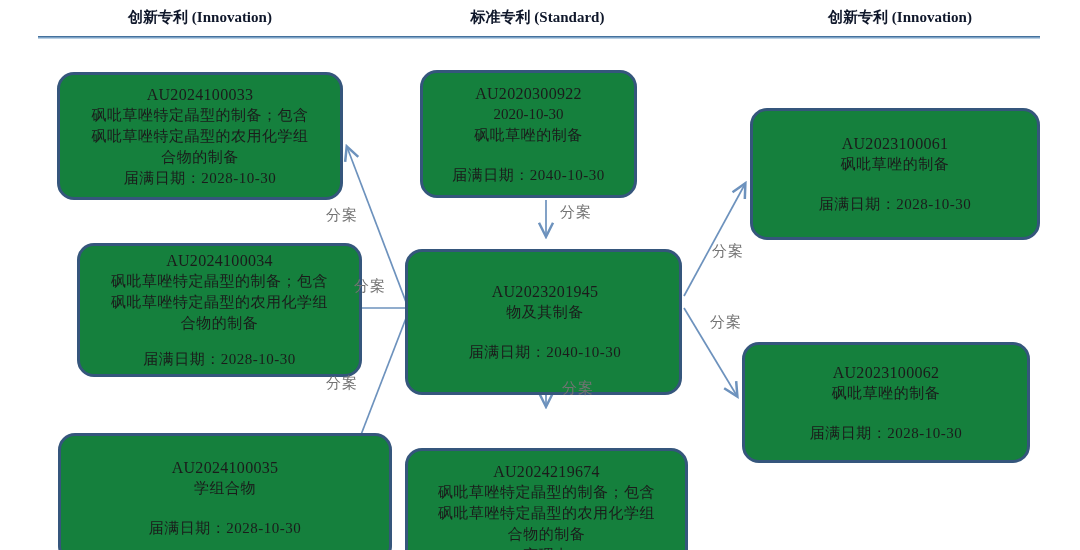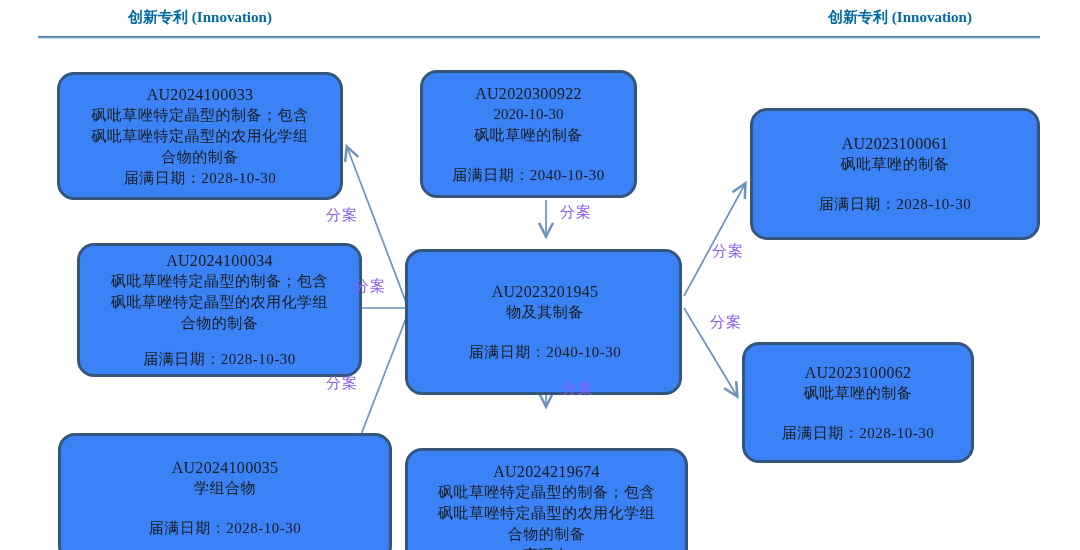--- a/index.html
+++ b/index.html
@@ -2,46 +2,47 @@
 <html><head>
 <meta charset="utf-8">
 <style>
   html,body{margin:0;padding:0;background:#ffffff;}
   .canvas{
     position:relative;width:1080px;height:550px;background:#ffffff;overflow:hidden;
     font-family:"Liberation Serif","DejaVu Serif",serif;color:#1b1b1b;
   }
   .col-header{
     position:absolute;top:8px;font-size:15px;font-weight:bold;text-align:center;
-    white-space:nowrap;color:#0369a1;
+    white-space:nowrap;color:#0f172a;
   }
   .rule{
     position:absolute;left:38px;top:36px;width:1002px;height:1px;
     background:#7fa3c6;border-top:1px solid #44719d;border-bottom:1px solid #b9d0e4;
   }
   .node{
-    position:absolute;box-sizing:border-box;background:#3b82f6;
+    position:absolute;box-sizing:border-box;background:#15803d;
     border:3px solid #35567c;border-radius:17px;
     display:flex;flex-direction:column;justify-content:center;align-items:center;
     font-size:15px;line-height:21px;text-align:center;padding:4px 8px;
   }
   .node .num{font-size:16px;letter-spacing:0.3px;}
   .node .zh{letter-spacing:0.5px;}
   .spacer{height:19px;}
   .arrow-label{
-    position:absolute;font-size:15px;color:#8b5cf6;letter-spacing:1px;white-space:nowrap;
+    position:absolute;font-size:15px;color:#737373;letter-spacing:1px;white-space:nowrap;
   }
   svg.arrows{position:absolute;left:0;top:0;width:1080px;height:550px;pointer-events:none;}
 </style>
 </head>
 <body>
 
 <div class="canvas">
 
   <div class="col-header" style="left:60px;width:280px;">创新专利 (Innovation)</div>
+  <div class="col-header" style="left:420px;width:235px;">标准专利 (Standard)</div>
   <div class="col-header" style="left:760px;width:280px;">创新专利 (Innovation)</div>
 
   <div class="rule"></div>
 
   <svg class="arrows" viewBox="0 0 1080 550">
     <defs>
       <marker id="ah" viewBox="0 0 12 12" refX="10" refY="6" markerWidth="11" markerHeight="11" orient="auto-start-reverse">
         <path d="M1.5,1.5 L10.5,6 L1.5,10.5" fill="none" stroke="#6d92bd" stroke-width="1.6"></path>
       </marker>
     </defs>
@@ -103,21 +104,21 @@
     <div class="zh">审理中</div>
   </div>
 
   <div class="node" style="left:750px;top:108px;width:290px;height:132px;">
     <div class="num">AU2023100061</div>
     <div class="zh">砜吡草唑的制备</div>
     <div class="spacer"></div>
     <div class="zh">届满日期：2028-10-30</div>
   </div>
 
-  <div class="node" style="left:742px;top:342px;width:232px;height:121px;">
+  <div class="node" style="left:742px;top:342px;width:288px;height:121px;">
     <div class="num">AU2023100062</div>
     <div class="zh">砜吡草唑的制备</div>
     <div class="spacer"></div>
     <div class="zh">届满日期：2028-10-30</div>
   </div>
 
   <div class="arrow-label" style="left:326px;top:206px;">分案</div>
   <div class="arrow-label" style="left:354px;top:277px;">分案</div>
   <div class="arrow-label" style="left:326px;top:374px;">分案</div>
   <div class="arrow-label" style="left:560px;top:203px;">分案</div>

